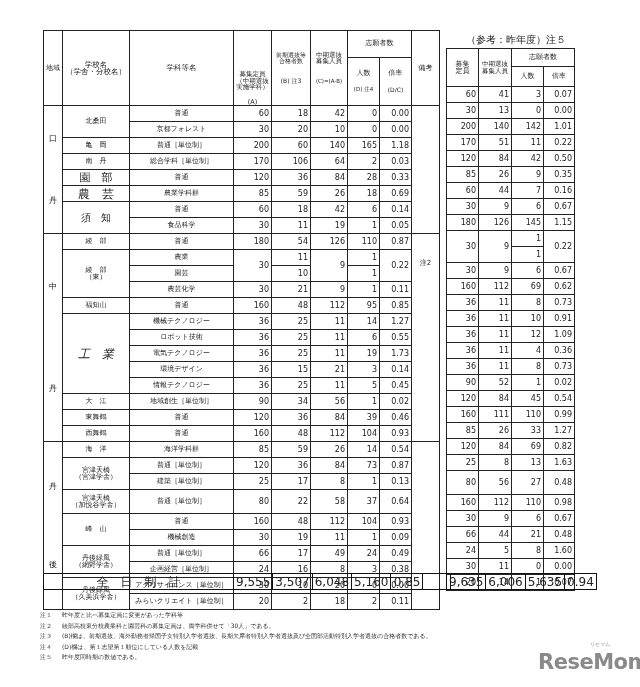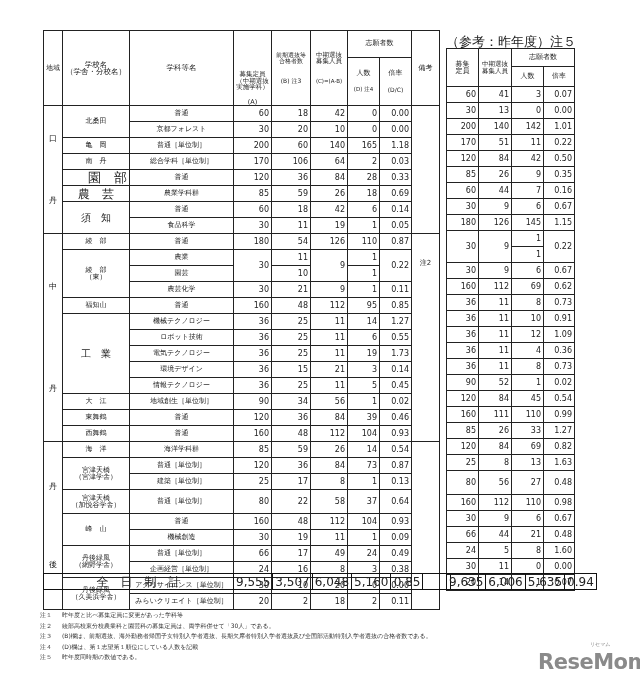--- a/index.html
+++ b/index.html
@@ -6,21 +6,21 @@
   body{width:640px;height:687px;position:relative;overflow:hidden;font-family:"DejaVu Sans",sans-serif;color:#222;}
   .abs{position:absolute;}
   table{border-collapse:collapse;table-layout:fixed;}
   td,th{border:1px solid #222;padding:0 2px;font-size:7px;line-height:1;font-weight:normal;white-space:nowrap;overflow:hidden;}
   th{text-align:center;vertical-align:middle;}
   td.num{text-align:right;padding-right:2px;font-size:8px;}
   td.c{text-align:center;}
   td.area{text-align:center;vertical-align:middle;font-size:8px;}
   #main{left:43px;top:30px;}
   #ref{left:446px;top:48px;}
-  #ref-caption{left:446px;top:33px;font-size:13px;}
+  #ref-caption{left:466px;top:33px;font-size:10px;}
   #main tr, #ref tr{height:16px;}
   .thick-top td{border-top:1.6px solid #111;}
   .total td{border:1.5px solid #111;font-size:12px;}
   .notes{left:40px;top:610px;font-size:6px;line-height:10.5px;color:#333;}
   .notes div{white-space:nowrap;}
   .notes span.k{display:inline-block;width:22px;}
   #logo{left:538px;top:650px;font-family:"DejaVu Sans",sans-serif;font-weight:bold;font-size:21px;color:#8a8a8a;letter-spacing:-0.5px;}
   #logo-ruby{left:590px;top:641px;font-size:5px;color:#888;}
 </style>
 </head>
@@ -110,21 +110,21 @@
       <tr>
         <td class="c" rowspan="1" style="white-space:pre-line;font-size:7px;">南　丹</td>
         <td class="c">総合学科［単位制］</td>
         <td class="num">170</td>
         <td class="num">106</td>
         <td class="num">64</td>
         <td class="num">2</td>
         <td class="num">0.03</td>
       </tr>
       <tr>
-        <td class="c" rowspan="1" style="white-space:pre-line;font-size:13px;text-align:right;">園　部</td>
+        <td class="c" rowspan="1" style="white-space:pre-line;font-size:11px;">園　部</td>
         <td class="c">普通</td>
         <td class="num">120</td>
         <td class="num">36</td>
         <td class="num">84</td>
         <td class="num">28</td>
         <td class="num">0.33</td>
       </tr>
       <tr>
         <td class="c" rowspan="1" style="white-space:pre-line;font-size:12px;">農　芸</td>
         <td class="c">農業学科群</td>
@@ -192,21 +192,21 @@
       <tr>
         <td class="c" rowspan="1" style="white-space:pre-line;font-size:7px;">福知山</td>
         <td class="c">普通</td>
         <td class="num">160</td>
         <td class="num">48</td>
         <td class="num">112</td>
         <td class="num">95</td>
         <td class="num">0.85</td>
       </tr>
       <tr>
-        <td class="c" rowspan="5" style="white-space:pre-line;font-size:10px;">工　業</td>
+        <td class="c" rowspan="5" style="white-space:pre-line;font-size:12px;font-style:italic;">工　業</td>
         <td class="c">機械テクノロジー</td>
         <td class="num">36</td>
         <td class="num">25</td>
         <td class="num">11</td>
         <td class="num">14</td>
         <td class="num">1.27</td>
       </tr>
       <tr>
         <td class="c">ロボット技術</td>
         <td class="num">36</td>

